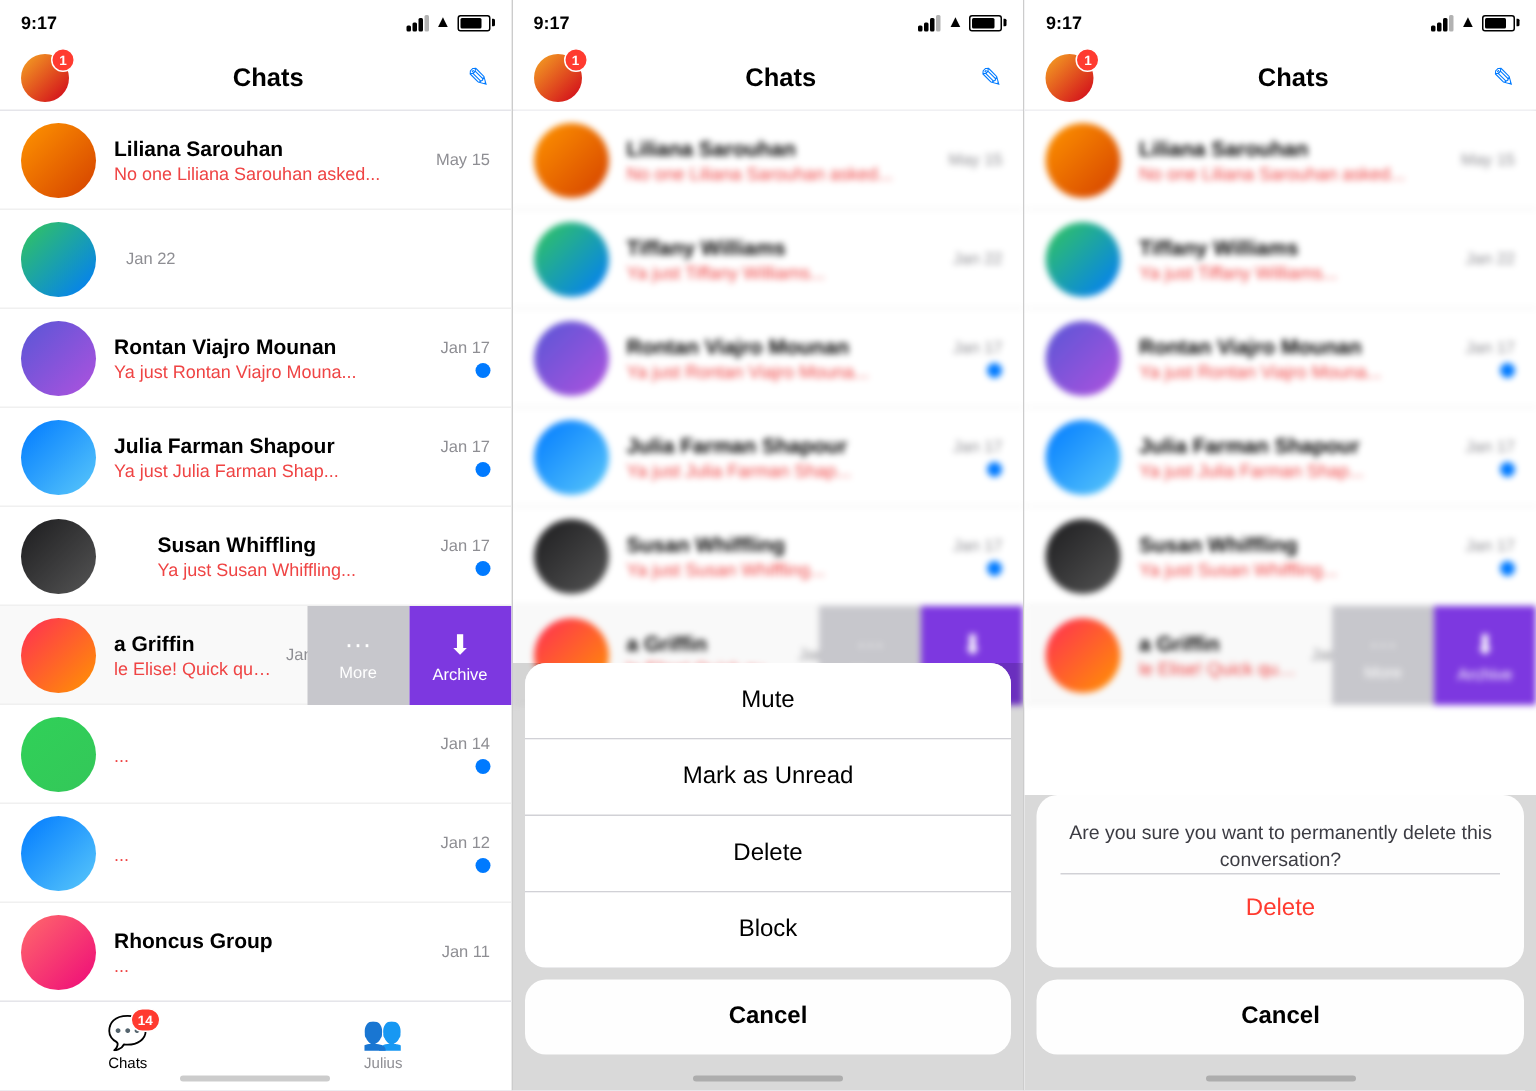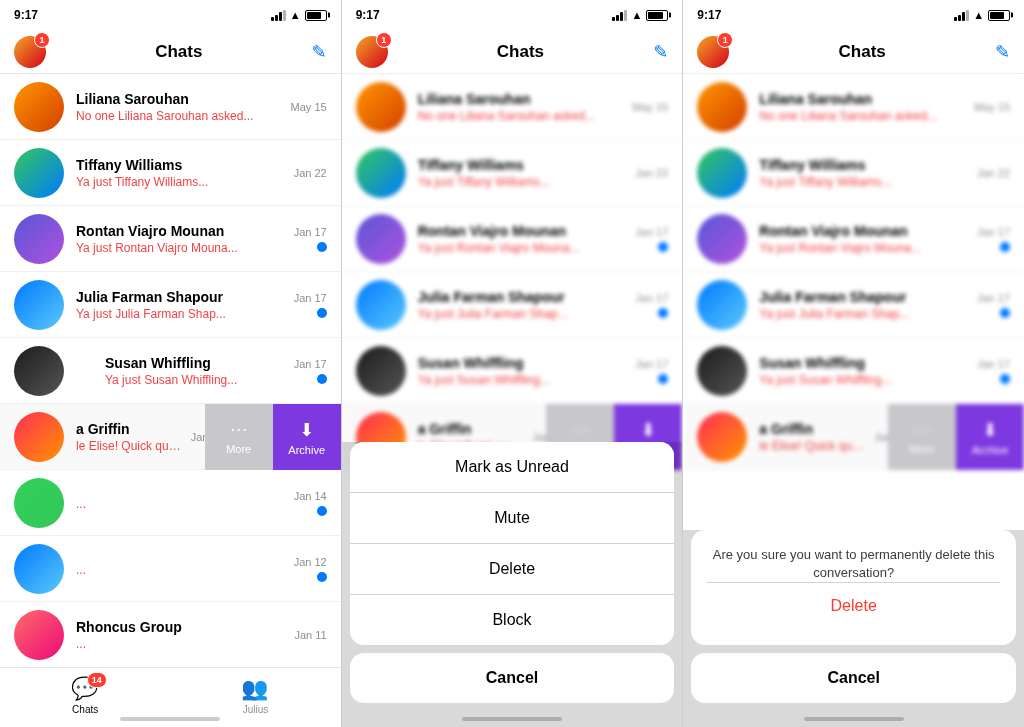--- a/index.html
+++ b/index.html
@@ -283,24 +283,20 @@
         <div class="chat-name">Liliana Sarouhan</div>
         <div class="chat-preview">No one Liliana Sarouhan asked...</div>
       </div>
       <div class="chat-meta">
         <span class="chat-time">May 15</span>
 
       </div>
     </div>
         <div class="chat-item" style="position: relative;">
       <div class="chat-avatar avatar-2"></div>
-      <div class="chat-content" style="max-width:calc(100% - 80px)">
-        <div class="chat-name">Tiffany Williams</div>
-        <div class="chat-preview">Ya just Tiffany Williams...</div>
-      </div>
       <div class="chat-meta">
         <span class="chat-time">Jan 22</span>
 
       </div>
     </div>
         <div class="chat-item" style="position: relative;">
       <div class="chat-avatar avatar-3"></div>
       <div class="chat-content" style="max-width:calc(100% - 80px)">
         <div class="chat-name">Rontan Viajro Mounan</div>
         <div class="chat-preview">Ya just Rontan Viajro Mouna...</div>
@@ -500,22 +496,22 @@
           </div>
           <div class="swipe-btn archive">
             <span class="swipe-btn-icon">⬇</span>
             <span class="swipe-btn-label">Archive</span>
           </div>
         </div>
       </div>
       </div>
       <div class="action-sheet-overlay">
       <div class="action-sheet">
-        <div class="action-sheet-item">Mark as Unread</div>
-          <div class="action-sheet-item">Mute</div>
+        <div class="action-sheet-item">Mute</div>
+          <div class="action-sheet-item">Mark as Unread</div>
           <div class="action-sheet-item">Delete</div>
           <div class="action-sheet-item">Block</div>
       </div>
       <div class="action-sheet-cancel">Cancel</div>
       <div class="home-indicator"></div>
     </div>
     </div>
     <div class="phone-panel">
     <div class="status-bar">
       <span class="status-time">9:17</span>

